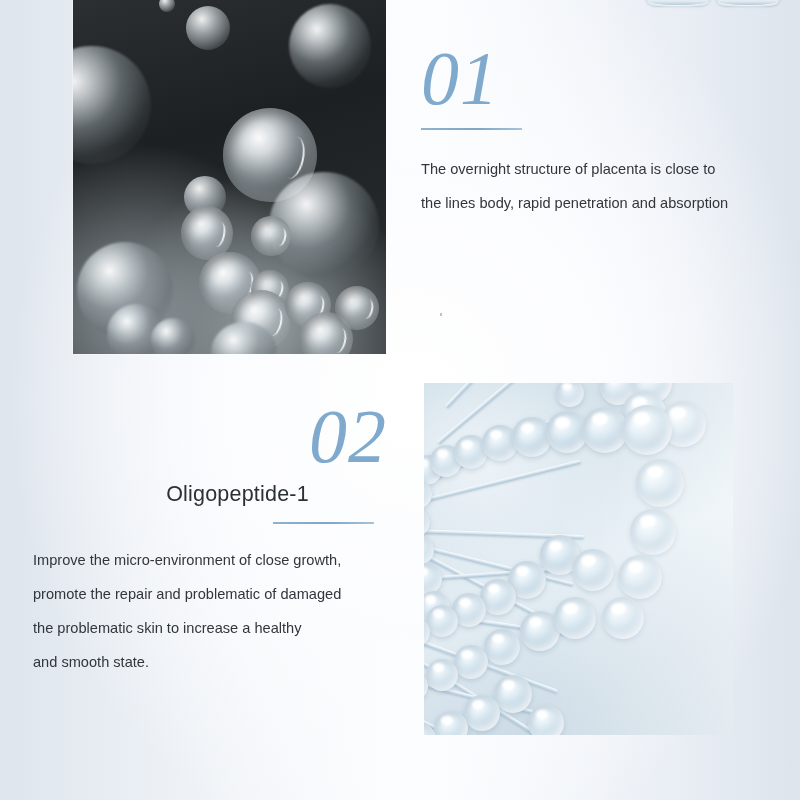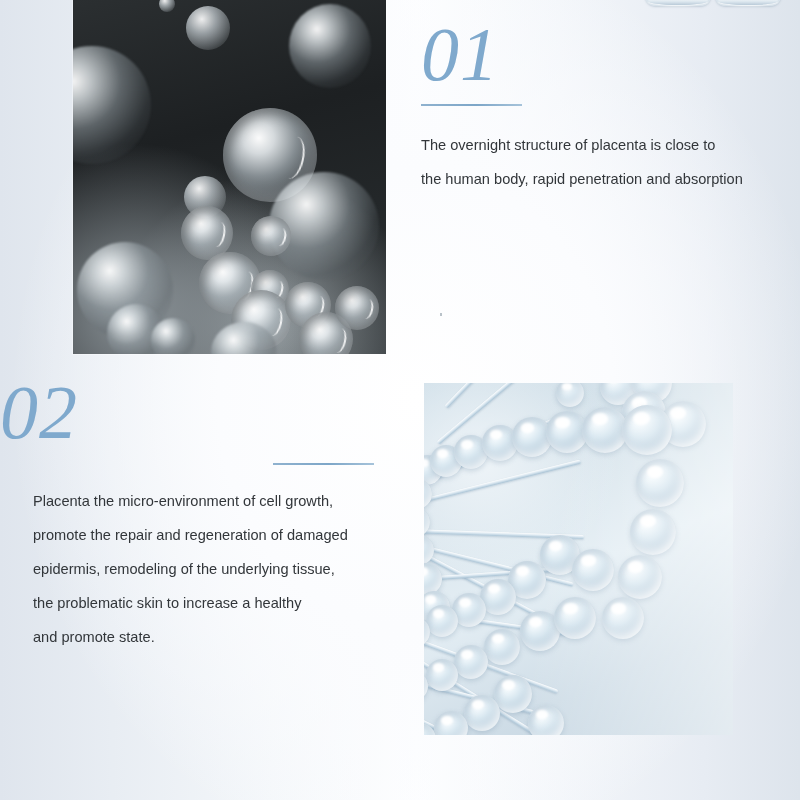--- a/index.html
+++ b/index.html
@@ -111,20 +111,21 @@
   #sec-01 { position:absolute; left:421px; top:18px; width:379px; }
   #sec-02 { position:absolute; left:0px;  top:376px; width:420px; }
 
   .num {
     font-family:"Liberation Serif", serif;
     font-style:italic;
     font-size:76px;
     line-height:.95;
     color:#7fa9cd;
     letter-spacing:1px;
+    margin-top:24px;
   }
   .heading {
     font-size:21.5px;
     color:#2c3033;
     margin-top:10px;
     letter-spacing:.2px;
   }
   .rule {
     width:101px; height:2px;
     background:linear-gradient(90deg,#8fb2cf 0%,#7da6c8 55%,#a6c3da 100%);
@@ -132,21 +133,21 @@
   }
   .body-txt {
     font-size:14.6px;
     color:#32363a;
     line-height:34px;
     margin-top:16px;
   }
   .body-txt .ln { display:block; white-space:nowrap; }
 
   
-  #sec-02 .num     { text-align:left; padding-right:33px; }
+  #sec-02 .num     { text-align:right; padding-right:33px; }
   #sec-02 .heading { text-align:center; padding-left:55px; }
   #sec-02 .rule    { margin-left:273px; margin-top:15px; }
   #sec-02 .body-txt{ margin-left:33px; margin-top:19px; }
 
   #sec-01 .body-txt{ margin-top:22px; }
   .dotmark { position:absolute; left:440px; top:313px; width:2px; height:3px; background:#b9c2c9; }
 </style>
 </head>
 <body>
 
@@ -177,34 +178,34 @@
   <div id="jars">
     <div class="jar" id="jar-left"></div>
     <div class="jar" id="jar-right"></div>
   </div>
 
   <div id="sec-01">
     <div class="num">01</div>
     <div class="rule"></div>
     <div class="body-txt">
       <span class="ln">The overnight structure of placenta is close to</span>
-      <span class="ln">the human body, rapid penetration and absorption</span>
+      <span class="ln">the lines body, rapid penetration and absorption</span>
     </div>
   </div>
   <div class="dotmark"></div>
 
   <div id="sec-02">
     <div class="num">02</div>
+    <div class="heading">Oligopeptide-1</div>
     <div class="rule"></div>
     <div class="body-txt">
-      <span class="ln">Placenta the micro-environment of cell growth,</span>
-      <span class="ln">promote the repair and regeneration of damaged</span>
-      <span class="ln">epidermis, remodeling of the underlying tissue,</span>
+      <span class="ln">Improve the micro-environment of close growth,</span>
+      <span class="ln">promote the repair and problematic of damaged</span>
       <span class="ln">the problematic skin to increase a healthy</span>
-      <span class="ln">and promote state.</span>
+      <span class="ln">and smooth state.</span>
     </div>
   </div>
 
   <div id="img-dna">
 
     <div class="rod" style="left:22px;  top:22px;  width:150px; transform:rotate(-46deg);"></div>
     <div class="rod" style="left:14px;  top:58px;  width:156px; transform:rotate(-40deg);"></div>
     <div class="rod" style="left:-8px;  top:102px; width:168px; transform:rotate(-26deg);"></div>
     <div class="rod" style="left:-18px; top:120px; width:180px; transform:rotate(-14deg);"></div>
     <div class="rod" style="left:-16px; top:146px; width:176px; transform:rotate(2deg);"></div>

